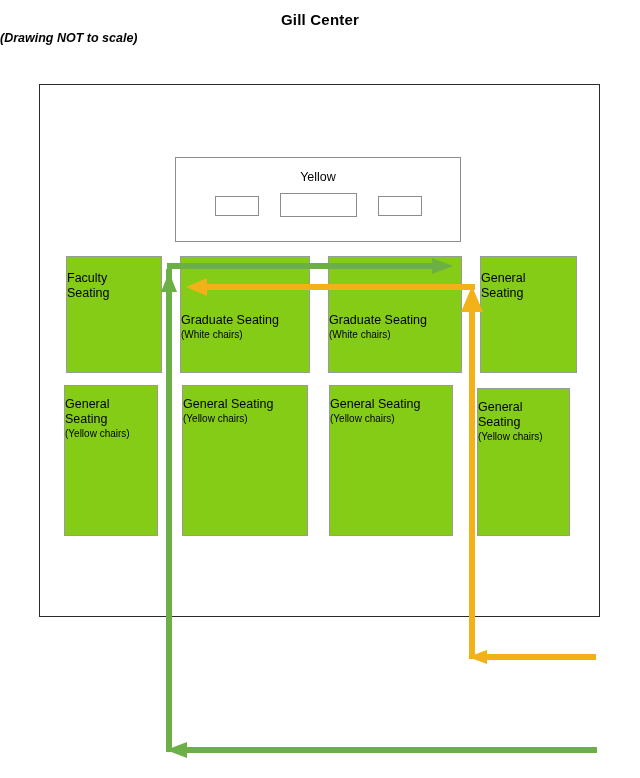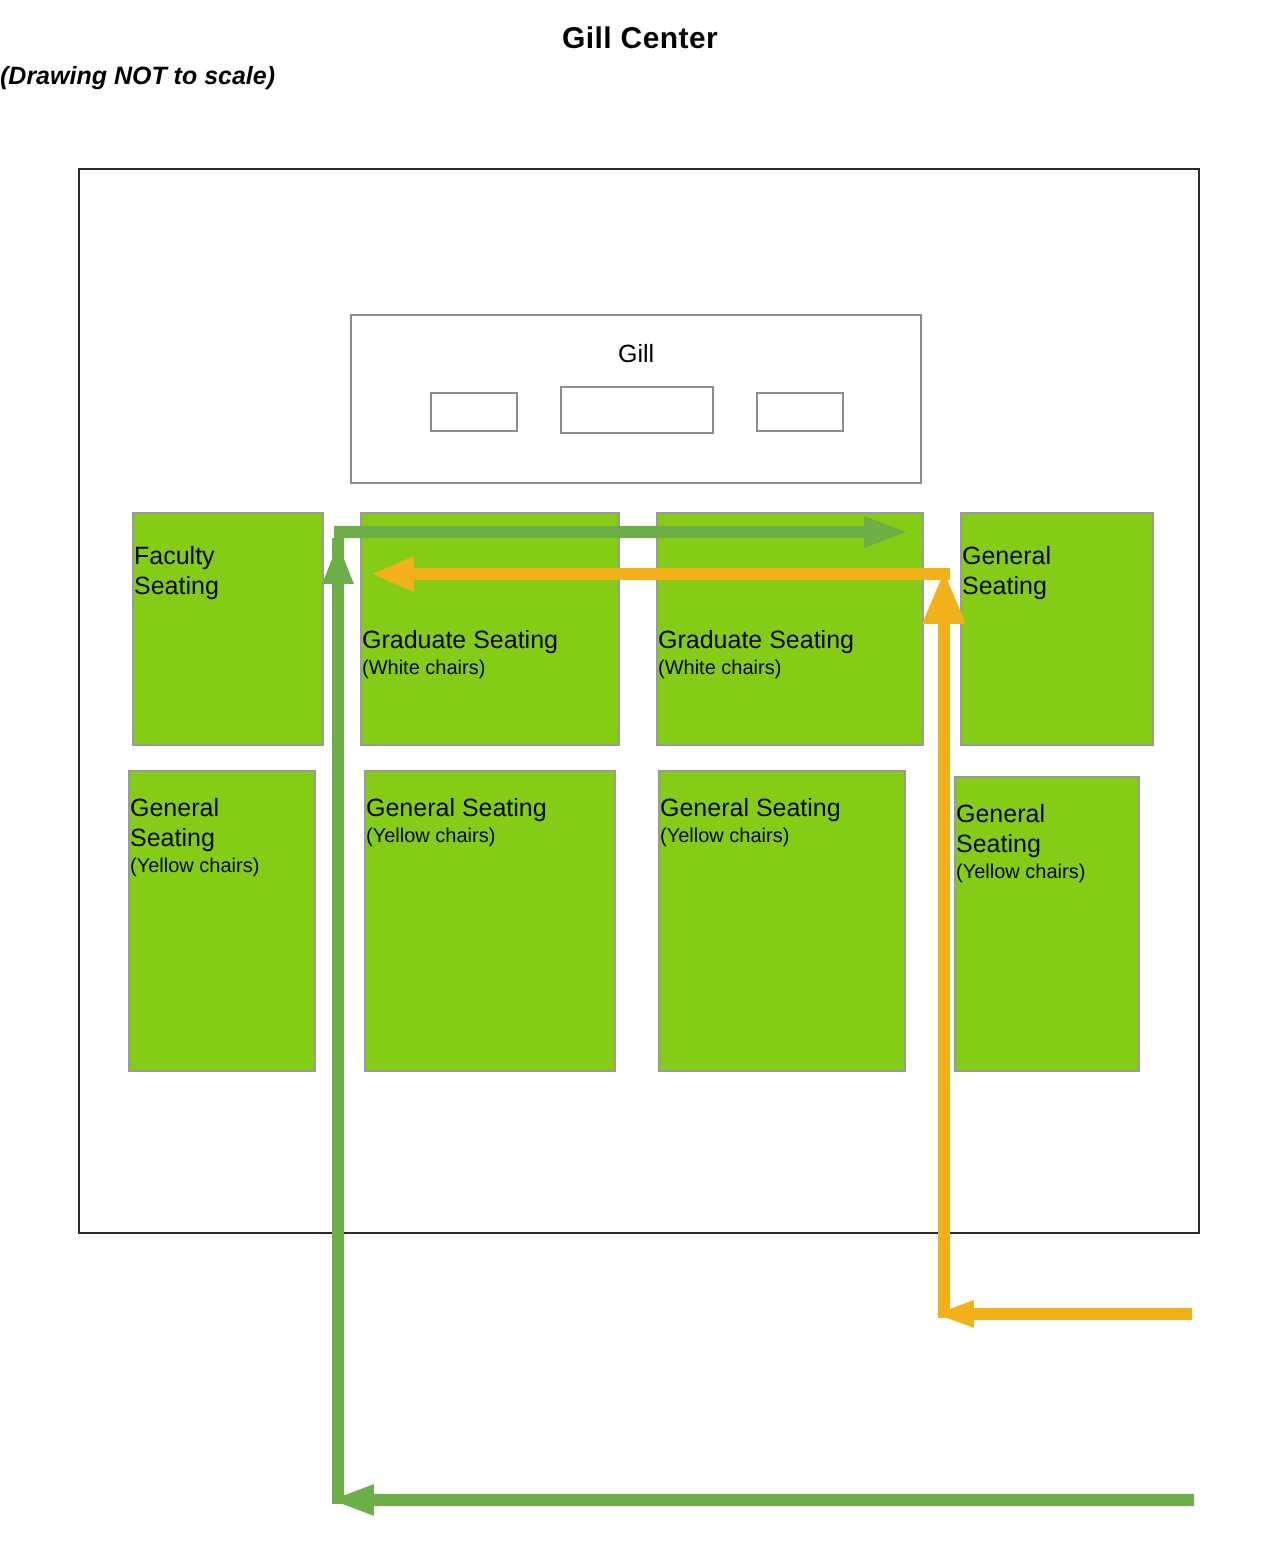--- a/index.html
+++ b/index.html
@@ -131,21 +131,21 @@
 <body>
 
 <div id="diagram">
 
   <div class="title">Gill Center</div>
   <div class="subtitle">(Drawing NOT to scale)</div>
 
   <div class="room"></div>
 
   <div class="stage-box"></div>
-  <div class="stage-label">Gill</div>
+  <div class="stage-label">Yellow</div>
   <div class="stage-item left"></div>
   <div class="stage-item center"></div>
   <div class="stage-item right"></div>
 
   <div class="seat-box box-faculty">
     <div class="seat-main">Faculty</div>
     <div class="seat-main">Seating</div>
   </div>
 
   <div class="seat-box box-grad-l">

